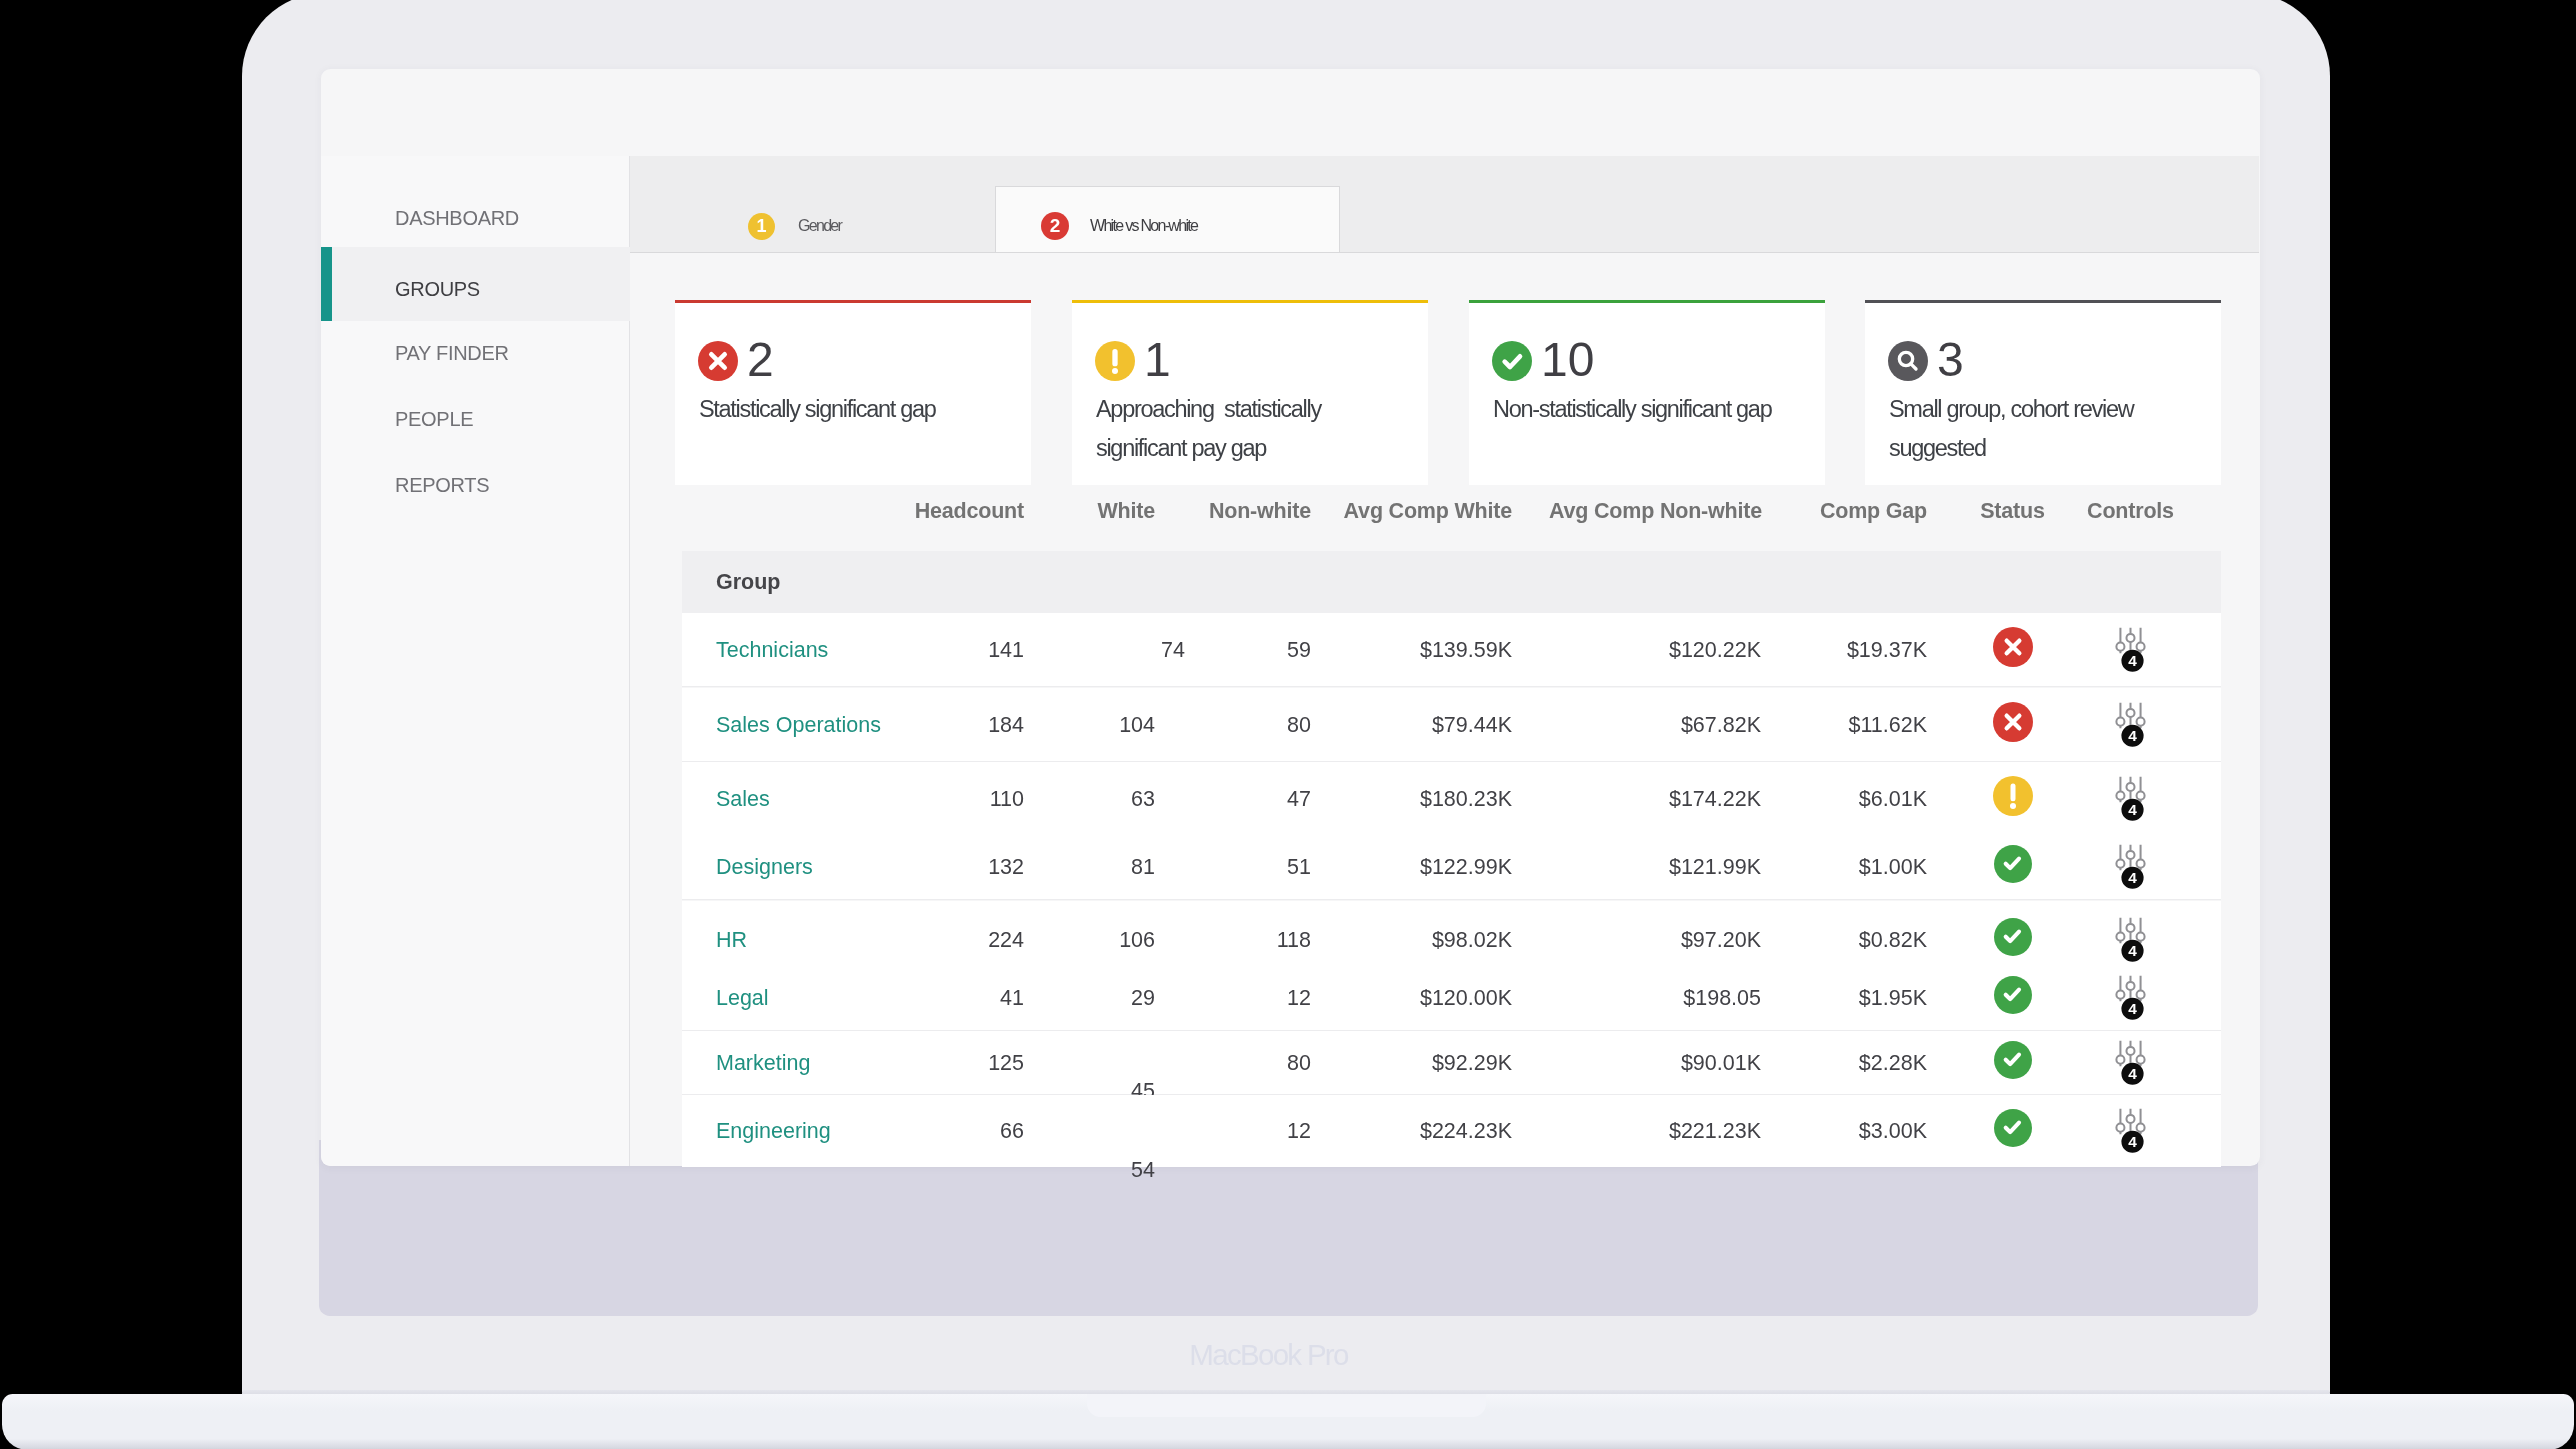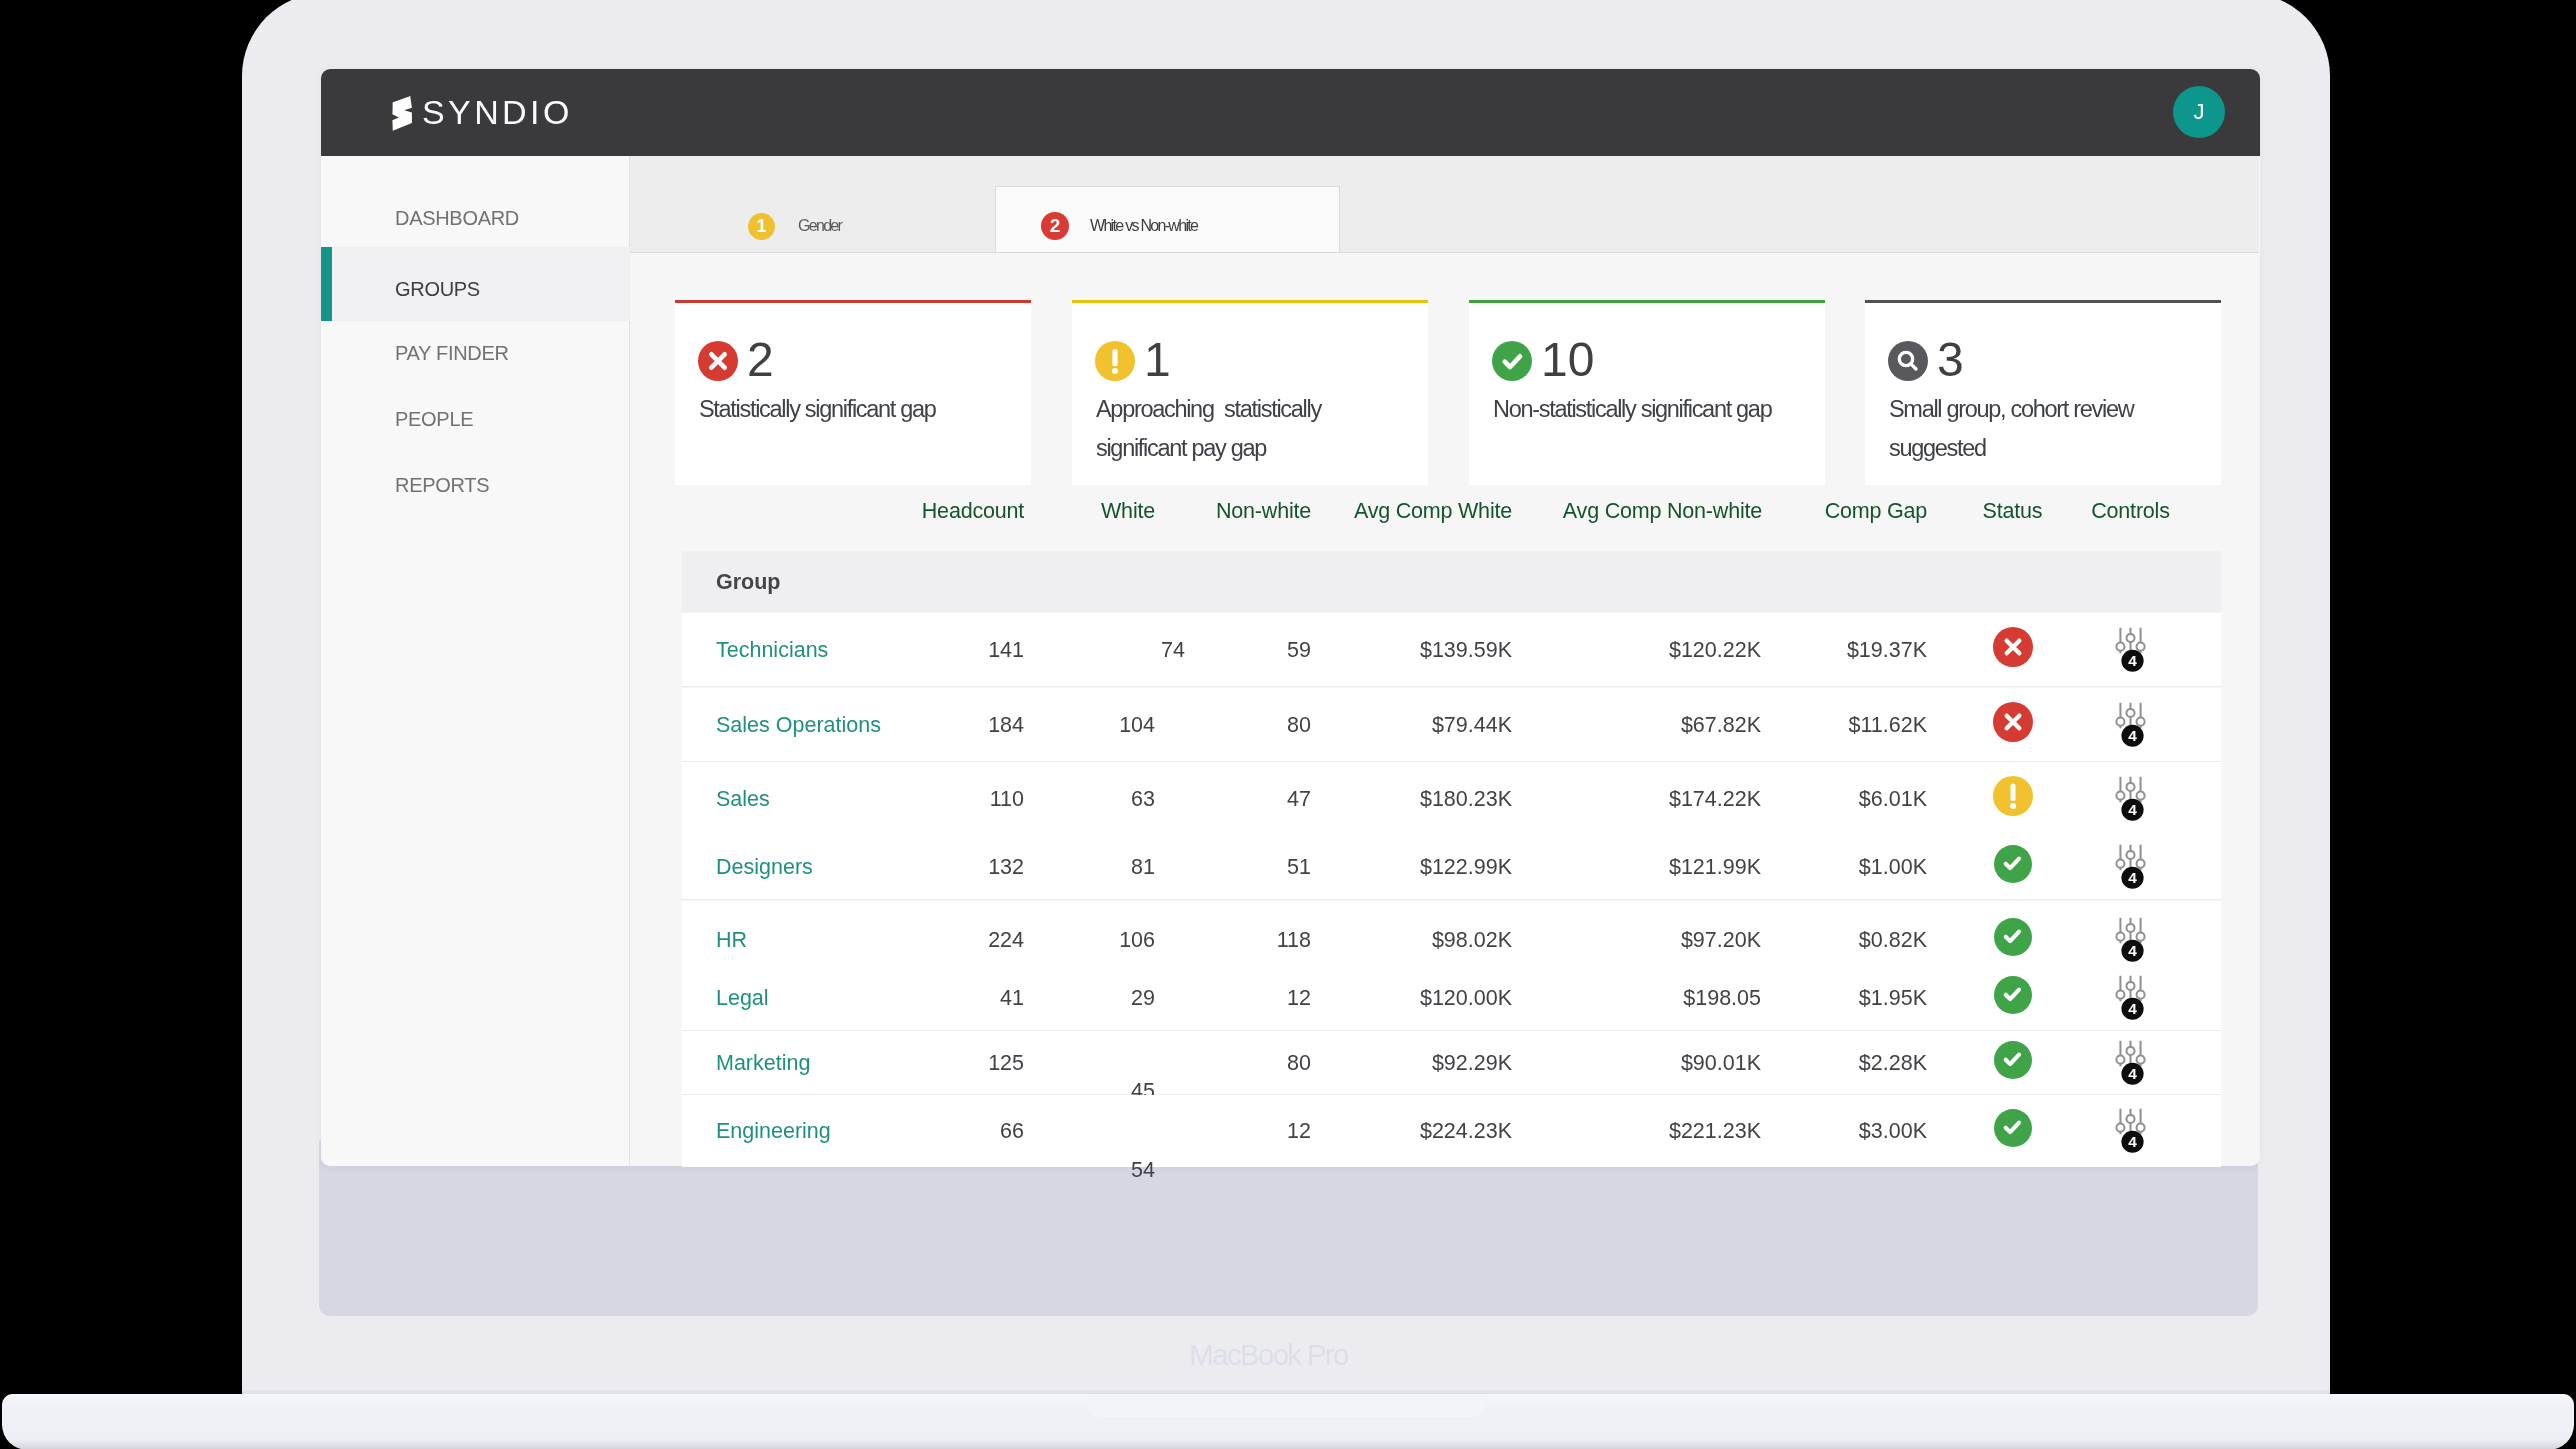--- a/index.html
+++ b/index.html
@@ -50,21 +50,21 @@
   
   .card { position:absolute; top:231px; width:356px; height:185px; background:#fff; }
   .cico { position:absolute; left:23px; top:38px; width:40px; height:40px; border-radius:50%; }
   .cnum { position:absolute; left:72px; top:0px; height:114px; line-height:114px;
           font-size:48px; color:#403f44; }
   .ccap { position:absolute; left:24px; top:87px; font-size:23.5px; line-height:39px; color:#3e4146;
           letter-spacing:-1.3px; }
 
   
   .chead { position:absolute; top:423px; height:39px; line-height:39px; font-size:21.5px;
-           font-weight:normal; color:#14532d; letter-spacing:-0.2px; }
+           font-weight:bold; color:#737373; letter-spacing:-0.2px; }
 
   
   #tbl { position:absolute; left:361px; top:482px; width:1539px; }
   #grouphead { position:absolute; left:0; top:0; width:1539px; height:62px; background:#efeff1;
                font-size:21.5px; font-weight:bold; color:#454549; }
   .row { position:absolute; left:0; width:1539px; background:#fff; border-bottom:1.3px solid #ececee; }
   .gname { position:absolute; left:34px; top:50%; transform:translateY(-50%);
            color:#1f9080; font-size:21.5px; }
   .num { position:absolute; top:50%; transform:translateY(-50%); color:#414146; font-size:21.5px; }
   .sic { position:absolute; top:calc(50% - 2.7px); transform:translateY(-50%); border-radius:50%; }
@@ -73,28 +73,20 @@
 </head>
 <body>
   <div id="screen"></div>
   <div id="wall"></div>
   <div id="seam"></div>
   <div id="base"></div>
   <div id="scoop"></div>
   <div id="mbp">MacBook Pro</div>
 
   <div id="app">
-    <div id="hdr">
-      <svg class="abs" style="left:70px; top:24px;" width="21" height="41" viewBox="0 0 31 61">
-        <polygon points="28.5,5 31,22 19.5,25.5 31,29 31,44.5 2.5,56 2,40.5 11.5,36.3 2,31.5 2.5,14" fill="#fdfdfd"></polygon>
-        <polygon points="2.5,14 28.5,5 27,16 3,24" fill="#ffffff" opacity="0.9"></polygon>
-      </svg>
-      <div id="logo">SYNDIO</div>
-      <div id="avatar">J</div>
-    </div>
 
     <div id="side">
       <div id="groupsband">
         <div id="groupsbar"></div>
       </div>
       <div class="nav" style="top:48px;">DASHBOARD</div>
       <div class="nav" style="top:119px; color:#3e3e42;">GROUPS</div>
       <div class="nav" style="top:183px;">PAY FINDER</div>
       <div class="nav" style="top:249px;">PEOPLE</div>
       <div class="nav" style="top:315px;">REPORTS</div>

